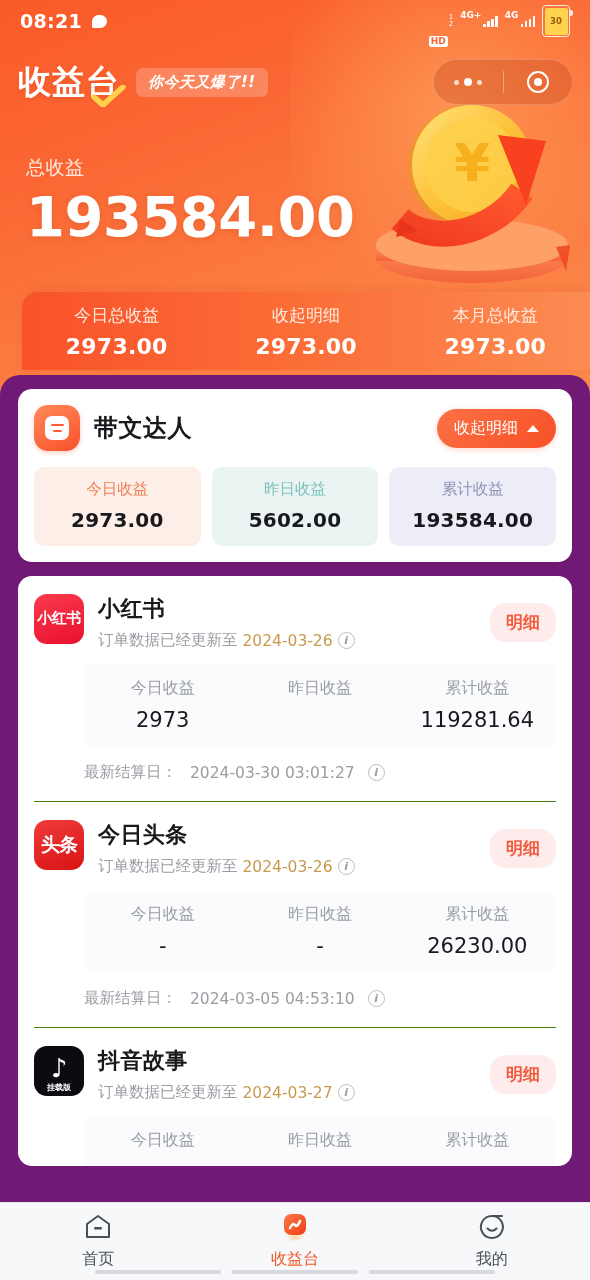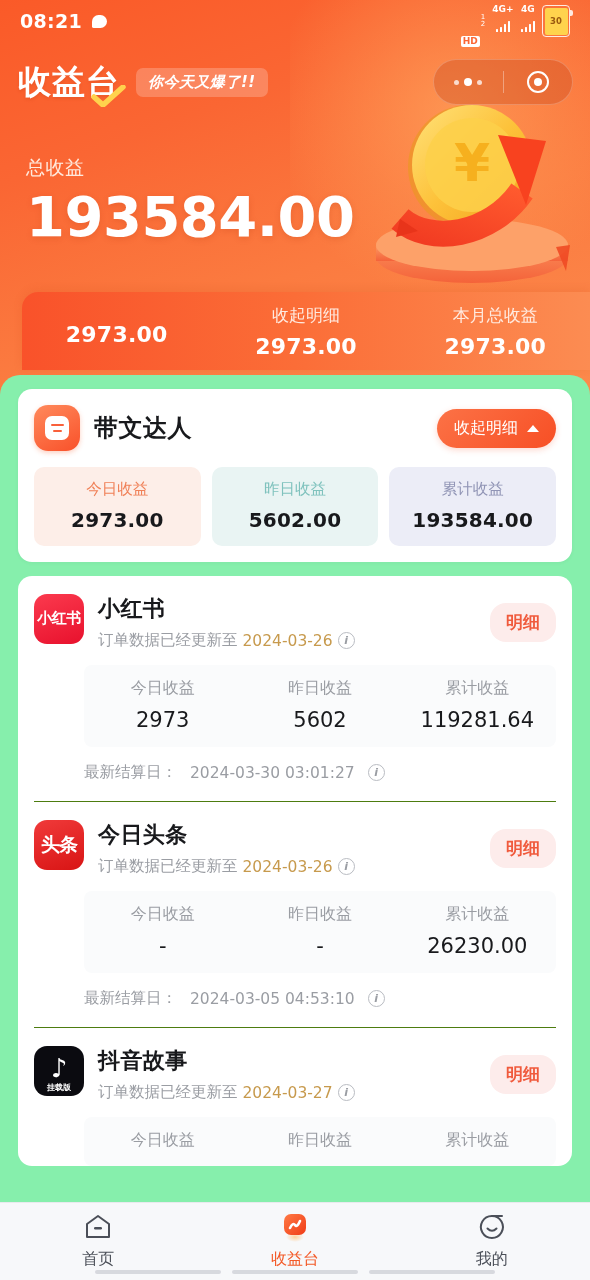--- a/index.html
+++ b/index.html
@@ -38,21 +38,21 @@
   }
   .sb-right { display:flex; align-items:center; gap:7px; }
   .ico-hd {
     display:flex; align-items:center; gap:1px;
   }
   .hd-box {
     background:#fff; color:#fb6634; font-size:9px; font-weight:700;
     border-radius:2px; padding:1px 2px; line-height:1;margin-top:41px;
   }
   .hd-nums { display:flex; flex-direction:column; font-size:7px; line-height:1.05; color:#fff; }
-  .sig-grp { display:flex; align-items:center; gap:2px;flex-direction:column; }
+  .sig-grp { display:flex; align-items:flex-start; gap:2px; }
   .sig-label { font-size:9px; font-weight:700; line-height:1; position:relative; top:-5px;}
   .bars { display:flex; align-items:flex-end; gap:1.5px; height:11px; }
   .bars i { width:2.5px; background:#fff; display:block; border-radius:.5px; }
   .bars i:nth-child(1){height:3px;} .bars i:nth-child(2){height:5.5px;}
   .bars i:nth-child(3){height:8px;} .bars i:nth-child(4){height:11px;}
   .batt {
     width:28px; height:32px; border:1.5px solid rgba(255,255,255,.85);
     border-radius:4px; position:relative; display:flex; align-items:center;
     justify-content:center; padding:1.5px;
   }
@@ -122,21 +122,21 @@
     border-radius:16px 0 0 0; display:flex; align-items:center; z-index:4;
     box-shadow:0 -2px 10px rgba(190,60,20,.12);
   }
   .sum-cell { flex:1; text-align:center; color:#fff; }
   .sum-cell .t { font-size:17px; color:#ffeadf; font-weight:500; }
   .sum-cell .v { font-size:22px; font-weight:700; margin-top:7px; letter-spacing:.2px; }
 
   
   .sheet {
     position:absolute; left:0; top:375px; width:590px; height:830px;
-    background:#86efac; border-radius:20px 20px 0 0; z-index:6; overflow:hidden;
+    background:#701a75; border-radius:20px 20px 0 0; z-index:6; overflow:hidden;
   }
   .sheet-inner { padding:14px 18px 0; }
 
   
   .profile-card {
     background:#fff; border-radius:14px; padding:16px 16px 16px;
     box-shadow:0 1px 4px rgba(20,20,40,.04);
   }
   .pc-head { display:flex; align-items:center; }
   .avatar {
@@ -335,20 +335,21 @@
       </span>
     </div>
 
     <div class="total-wrap">
       <div class="total-label">总收益</div>
       <div class="total-value">193584.00</div>
     </div>
 
     <div class="summary">
       <div class="sum-cell">
+        <div class="t">今日总收益</div>
         <div class="v">2973.00</div>
       </div>
       <div class="sum-cell">
         <div class="t">收起明细</div>
         <div class="v">2973.00</div>
       </div>
       <div class="sum-cell">
         <div class="t">本月总收益</div>
         <div class="v">2973.00</div>
       </div>
@@ -405,21 +406,20 @@
             </span>
             <button class="detail-pill">明细</button>
           </div>
           <div class="plat-grid">
             <div class="pg-cell">
               <div class="t">今日收益</div>
               <div class="v">2973</div>
             </div>
             <div class="pg-cell">
               <div class="t">昨日收益</div>
-              <div class="v">5602</div>
             </div>
             <div class="pg-cell">
               <div class="t">累计收益</div>
               <div class="v">119281.64</div>
             </div>
           </div>
           <div class="settle">
             <span>最新结算日：</span>
             <span>2024-03-30 03:01:27</span>
             <span class="info-i">i</span>

